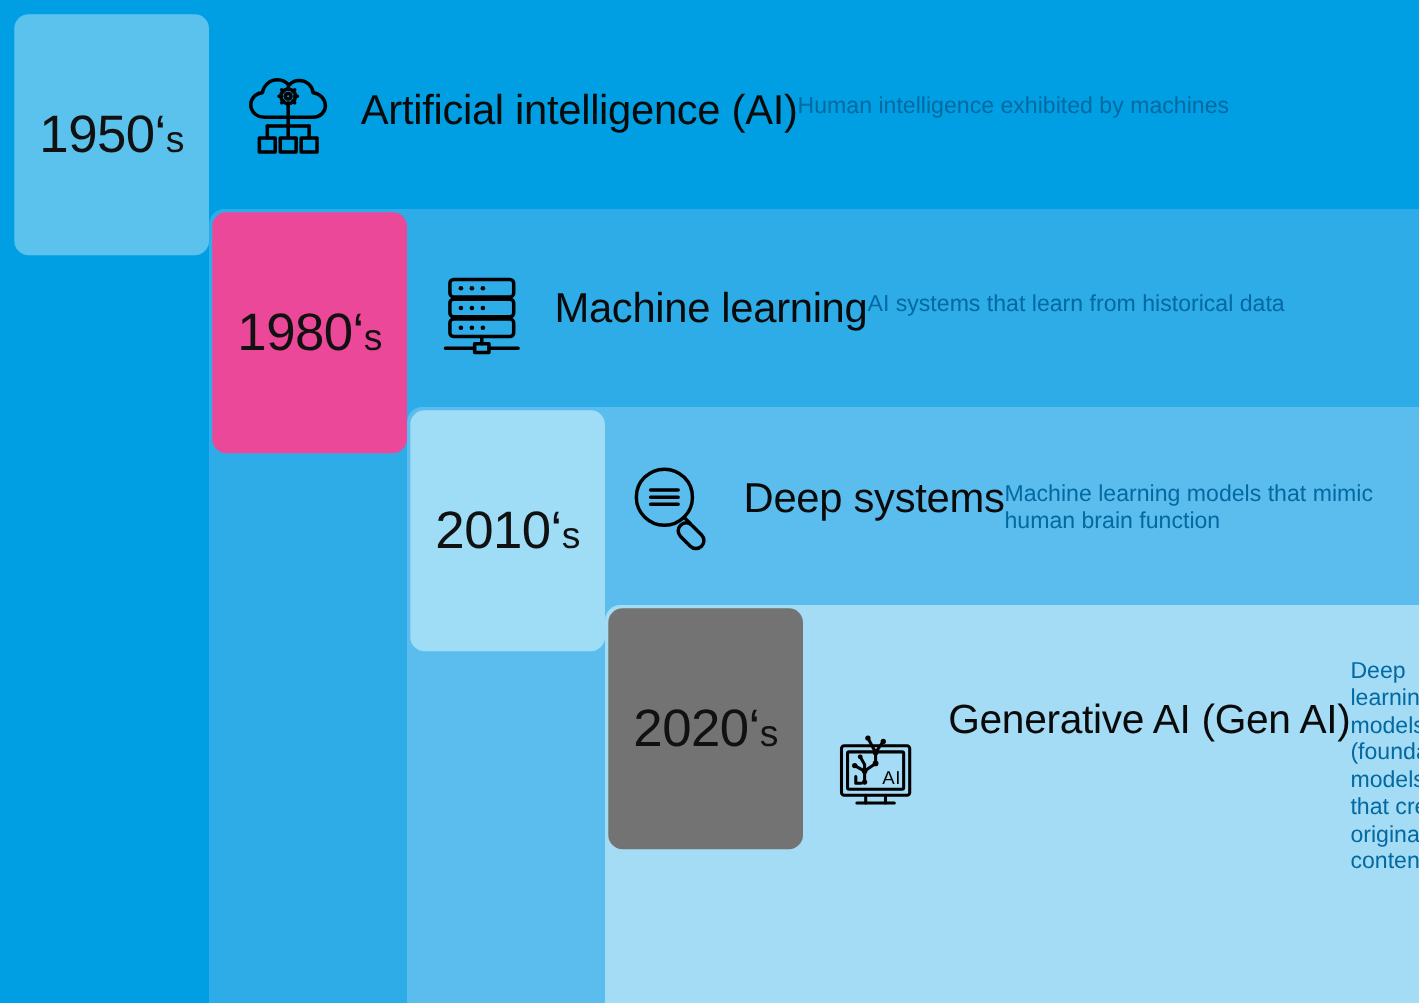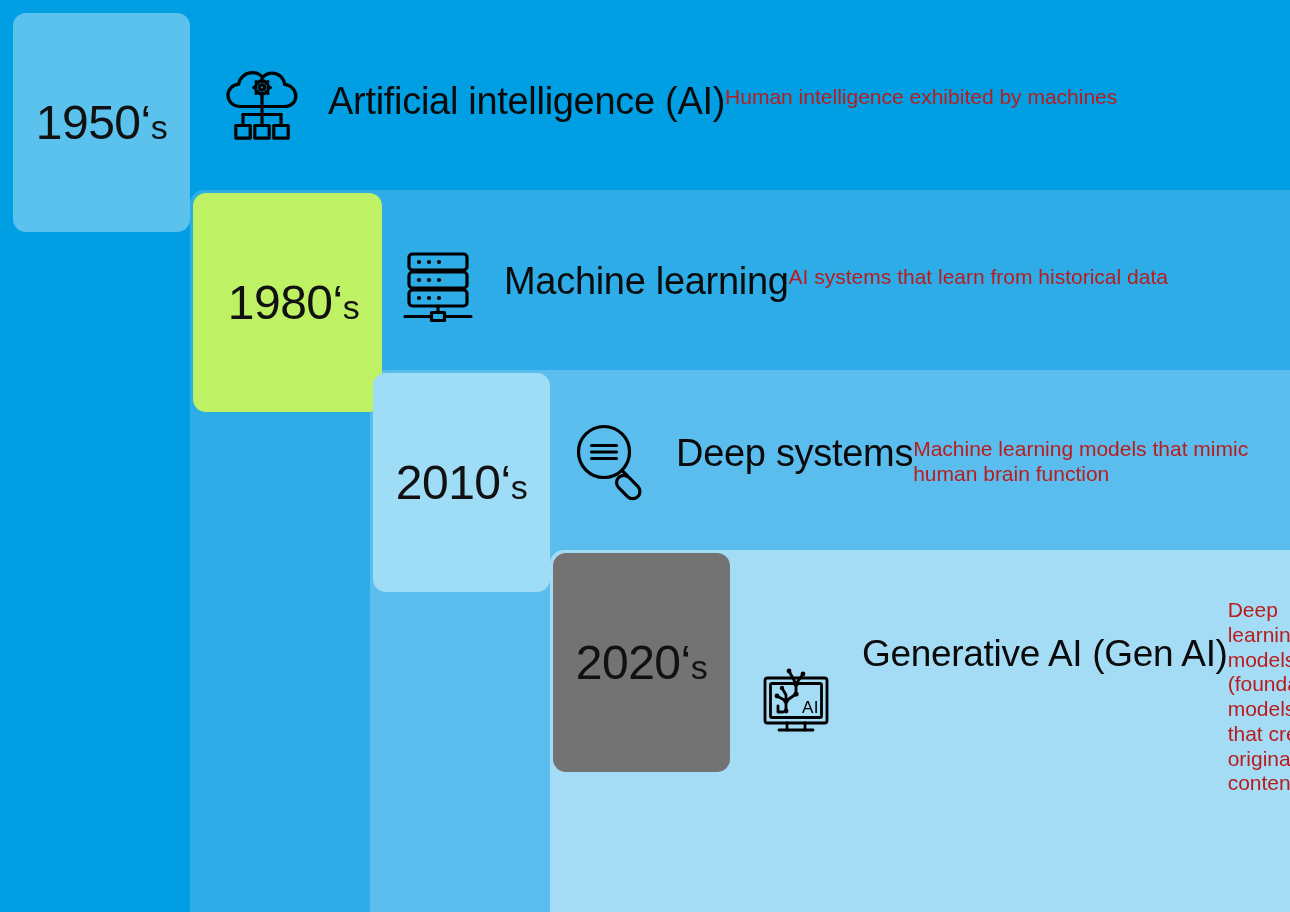--- a/index.html
+++ b/index.html
@@ -88,41 +88,41 @@
     font-weight: 300;
     color: #0a0a0a;
     line-height: 1.08;
     letter-spacing: -0.3px;
     white-space: nowrap;
   }
   .row-sub {
     font-family: "Liberation Sans", sans-serif;
     font-size: 21px;
     font-weight: 400;
-    color: #b91c1c;
+    color: #0369a1;
     line-height: 1.18;
     margin-top: 4px;
     white-space: pre-line;
   }
   .row-3 .row-title { font-size: 37px; margin-top: 40px; }
 </style>
 </head>
 <body>
 
 <div id="stage">
 
   <div class="panel panel-0" style="background: rgb(0, 159, 227);"></div>
   <div class="panel panel-1" style="background: rgb(45, 172, 232);"></div>
   <div class="panel panel-2" style="background: rgb(91, 189, 237);"></div>
   <div class="panel panel-3" style="background: rgb(164, 219, 245);"></div>
 
   <div class="year-chip chip-0" style="background: rgb(91, 194, 238);">
     <span class="year-text"><span>1950</span><span class="apos">‘</span><span class="suffix">s</span></span>
   </div>
-  <div class="year-chip chip-1" style="background: #bef264; padding-left: 12px;">
+  <div class="year-chip chip-1" style="background: #ec4899;">
     <span class="year-text"><span>1980</span><span class="apos">‘</span><span class="suffix">s</span></span>
   </div>
   <div class="year-chip chip-2" style="background: rgb(159, 220, 246);">
     <span class="year-text"><span>2010</span><span class="apos">‘</span><span class="suffix">s</span></span>
   </div>
   <div class="year-chip chip-3" style="background: #737373;">
     <span class="year-text"><span>2020</span><span class="apos">‘</span><span class="suffix">s</span></span>
   </div>
 
   <div class="row-content row-0">

